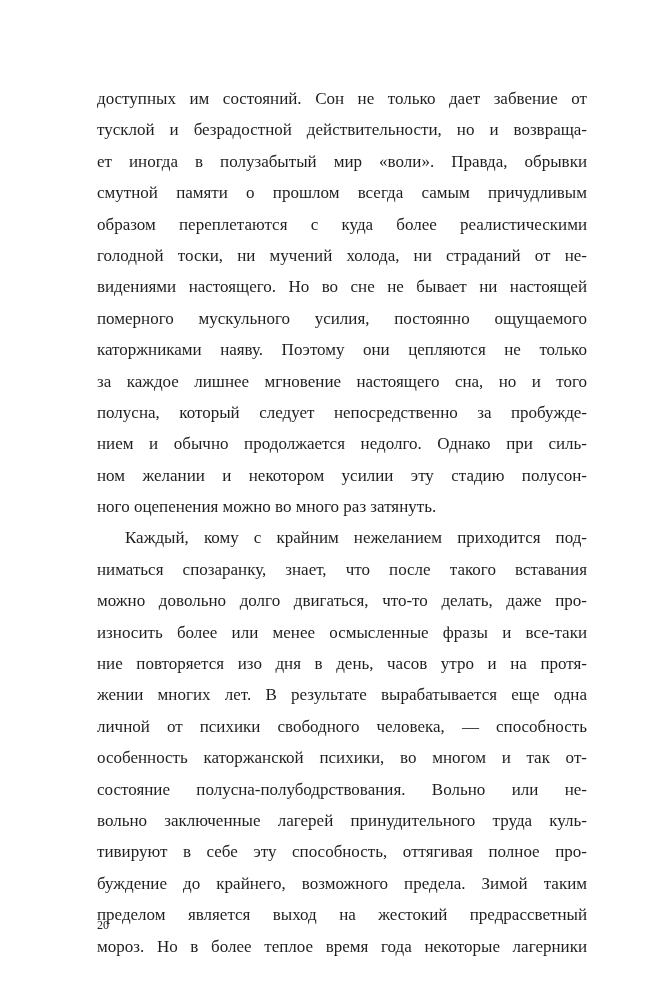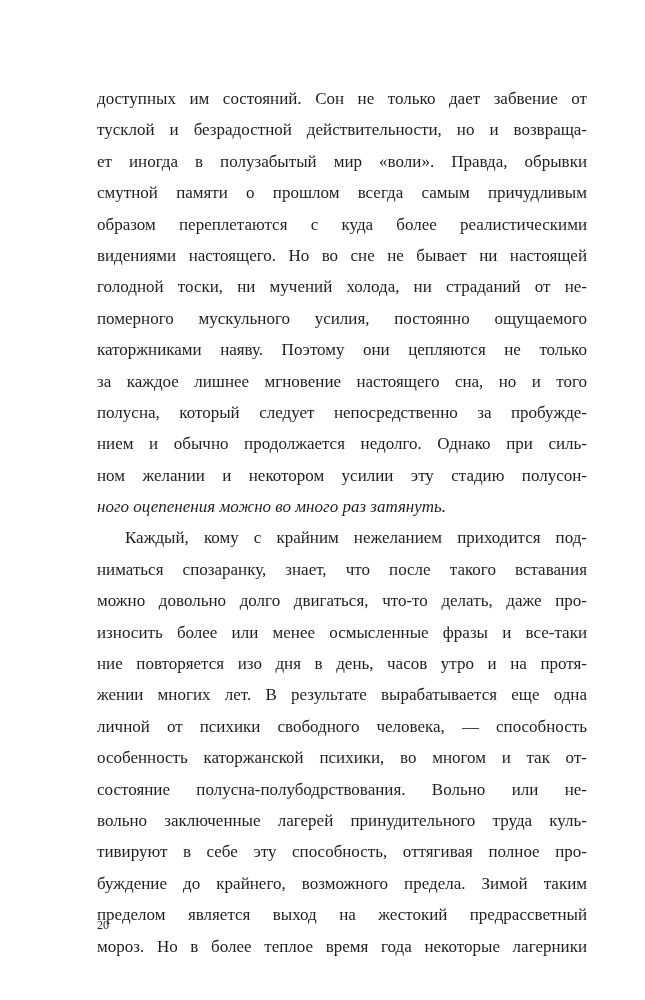--- a/index.html
+++ b/index.html
@@ -18,41 +18,41 @@
   }
   .line {
     display: block;
     height: 31.4px;
     line-height: 31.4px;
     font-size: 17px;
     white-space: nowrap;
     text-align: justify;
     text-align-last: justify;
   }
-  .line.last { text-align-last: left; font-style: italic; }
+  .line.last { text-align-last: left; }
   .line.indent { padding-left: 28px; }
   .page-number {
     position: absolute;
     left: 97px; top: 913px;
     font-size: 12px;
     line-height: 24px;
   }
 </style>
 </head>
 <body>
 
 <div class="page">
   <div>
     <span class="line">доступных им состояний. Сон не только дает забвение от</span>
     <span class="line">тусклой и безрадостной действительности, но и возвраща-</span>
     <span class="line">ет иногда в полузабытый мир «воли». Правда, обрывки</span>
     <span class="line">смутной памяти о прошлом всегда самым причудливым</span>
     <span class="line">образом переплетаются с куда более реалистическими</span>
+    <span class="line">голодной тоски, ни мучений холода, ни страданий от не-</span>
     <span class="line">видениями настоящего. Но во сне не бывает ни настоящей</span>
-    <span class="line">голодной тоски, ни мучений холода, ни страданий от не-</span>
     <span class="line">померного мускульного усилия, постоянно ощущаемого</span>
     <span class="line">каторжниками наяву. Поэтому они цепляются не только</span>
     <span class="line">за каждое лишнее мгновение настоящего сна, но и того</span>
     <span class="line">полусна, который следует непосредственно за пробужде-</span>
     <span class="line">нием и обычно продолжается недолго. Однако при силь-</span>
     <span class="line">ном желании и некотором усилии эту стадию полусон-</span>
     <span class="line last">ного оцепенения можно во много раз затянуть.</span>
   </div>
   <div>
     <span class="line indent">Каждый, кому с крайним нежеланием приходится под-</span>

